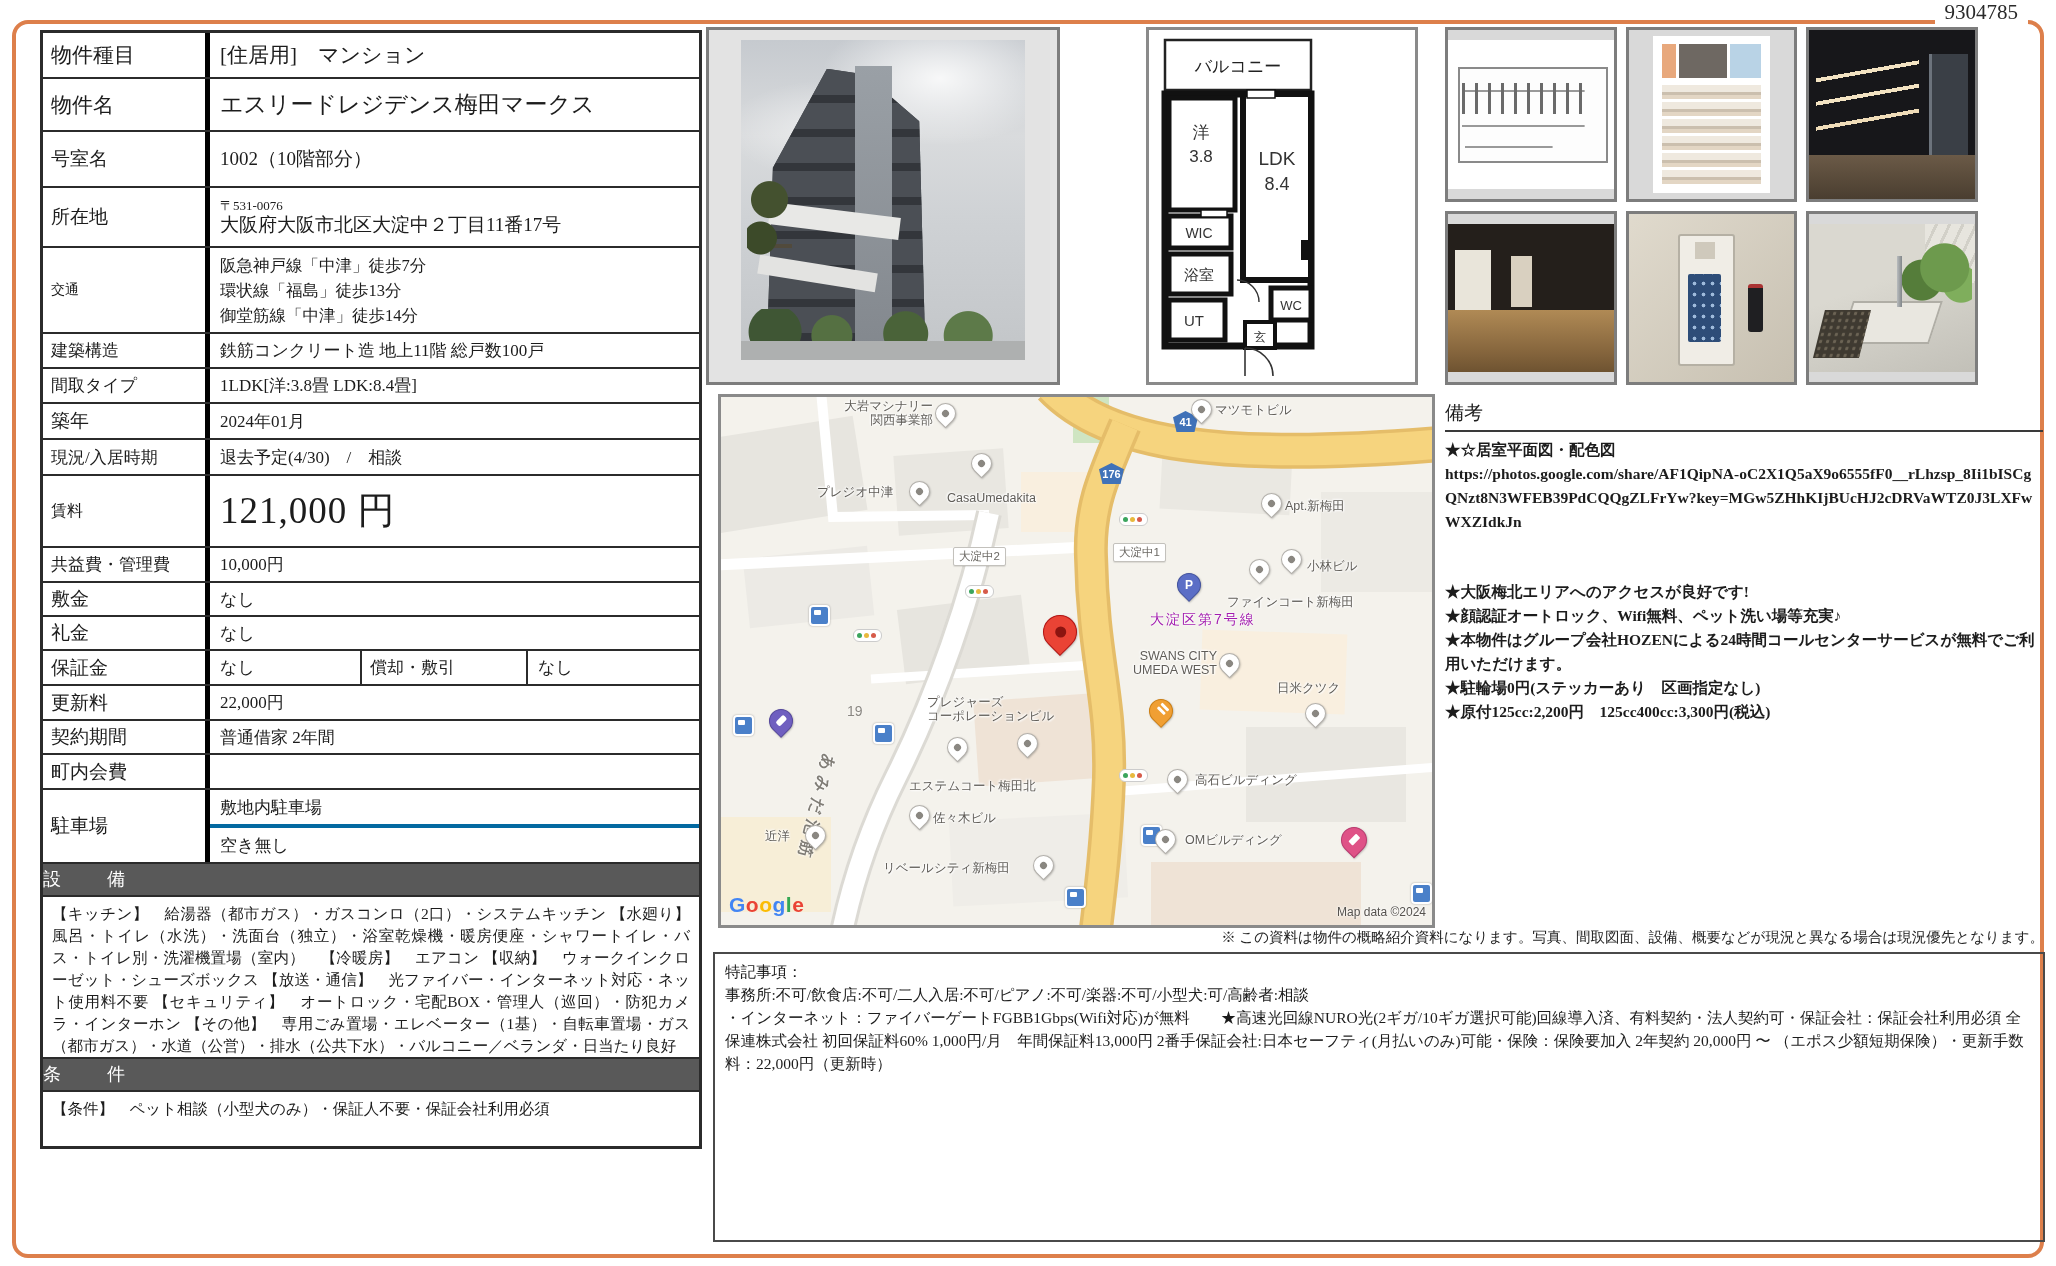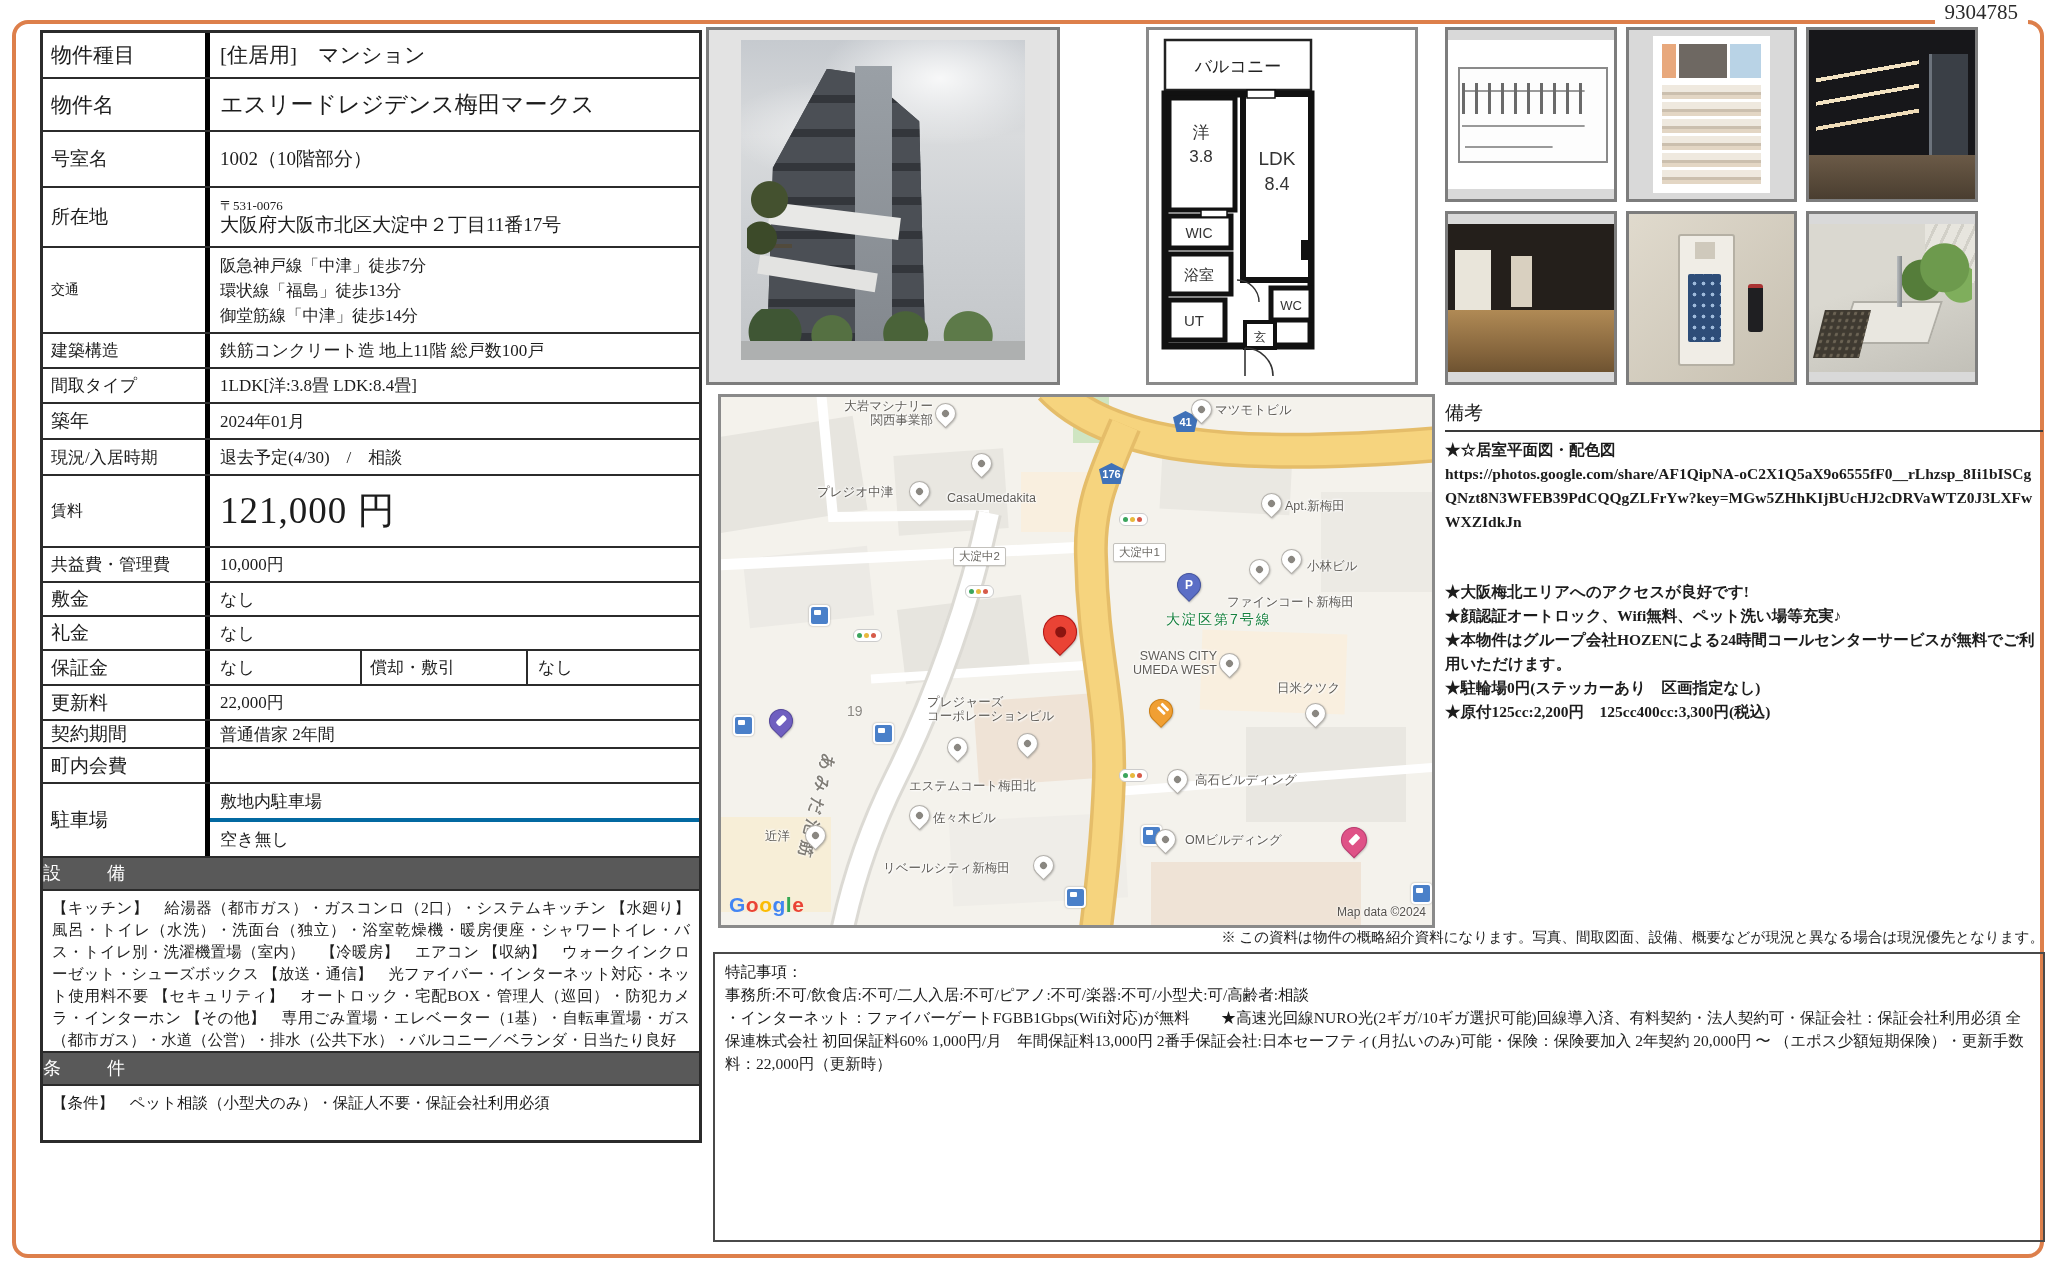--- a/index.html
+++ b/index.html
@@ -150,21 +150,21 @@
   .busic::after{content:"";position:absolute;left:3px;top:3px;width:7px;height:5px;background:#fff;border-radius:1px;}
   .tl{position:absolute;width:27px;height:11px;background:#fff;border:1px solid #ccc;border-radius:6px;}
   .tl::before{content:"";position:absolute;left:3px;top:2.5px;width:5px;height:5px;border-radius:50%;
      background:#3ba55d;box-shadow:7px 0 0 #e8b93e,14px 0 0 #d65b4a;}
   #glogo{position:absolute;left:8px;bottom:8px;font:600 21px "Liberation Sans",sans-serif;letter-spacing:.5px;}
   #mapattrib{position:absolute;right:6px;bottom:6px;font:12px "Liberation Sans",sans-serif;color:#55524e;
      text-shadow:0 0 2px #fff,0 0 3px #fff;}
   #amidasuji{position:absolute;left:118px;top:360px;transform:rotate(104deg);transform-origin:left top;
      font:bold 16px "Liberation Sans",sans-serif;color:#807d76;letter-spacing:6px;
      text-shadow:0 0 2px #fff,0 0 3px #fff;}
-  #road7{position:absolute;left:445px;top:214px;font:14px "Liberation Sans",sans-serif;color:#15803d;
+  #road7{position:absolute;left:429px;top:214px;font:14px "Liberation Sans",sans-serif;color:#a21caf;
      letter-spacing:2px;text-shadow:0 0 2px #fff,0 0 3px #fff;}
   #num19{position:absolute;left:126px;top:306px;font:14px "Liberation Sans",sans-serif;color:#8a8781;
      text-shadow:0 0 2px #fff;}
 
   
   #remarks{position:absolute;left:1445px;top:400px;width:598px;}
   #remarks h3{margin:0;font-size:19px;font-weight:normal;padding-bottom:4px;border-bottom:2.5px solid #3a3a3a;}
   #remarks .rline{font-size:15.5px;line-height:24px;word-break:break-all;font-weight:bold;}
   #remarks .gap{height:46px;}
   #notice{position:absolute;right:12px;top:928px;font-size:14.5px;color:#222;}
@@ -241,21 +241,21 @@
     <div class="prow" style="height:35px">
       <div class="pl">保証金</div>
       <div class="pv" style="flex:0 0 150px;">なし</div>
       <div class="c3l" style="font-size:17px">償却・敷引</div>
       <div class="pv">なし</div>
     </div>
     <div class="prow" style="height:35px">
       <div class="pl">更新料</div>
       <div class="pv">22,000円</div>
     </div>
-    <div class="prow" style="height:28px">
+    <div class="prow" style="height:34px">
       <div class="pl">契約期間</div>
       <div class="pv">普通借家 2年間</div>
     </div>
     <div class="prow" style="height:35px">
       <div class="pl">町内会費</div>
       <div class="pv"></div>
     </div>
     <div class="prow" style="height:74px">
       <div class="pl">駐車場</div>
       <div class="stackcell">

